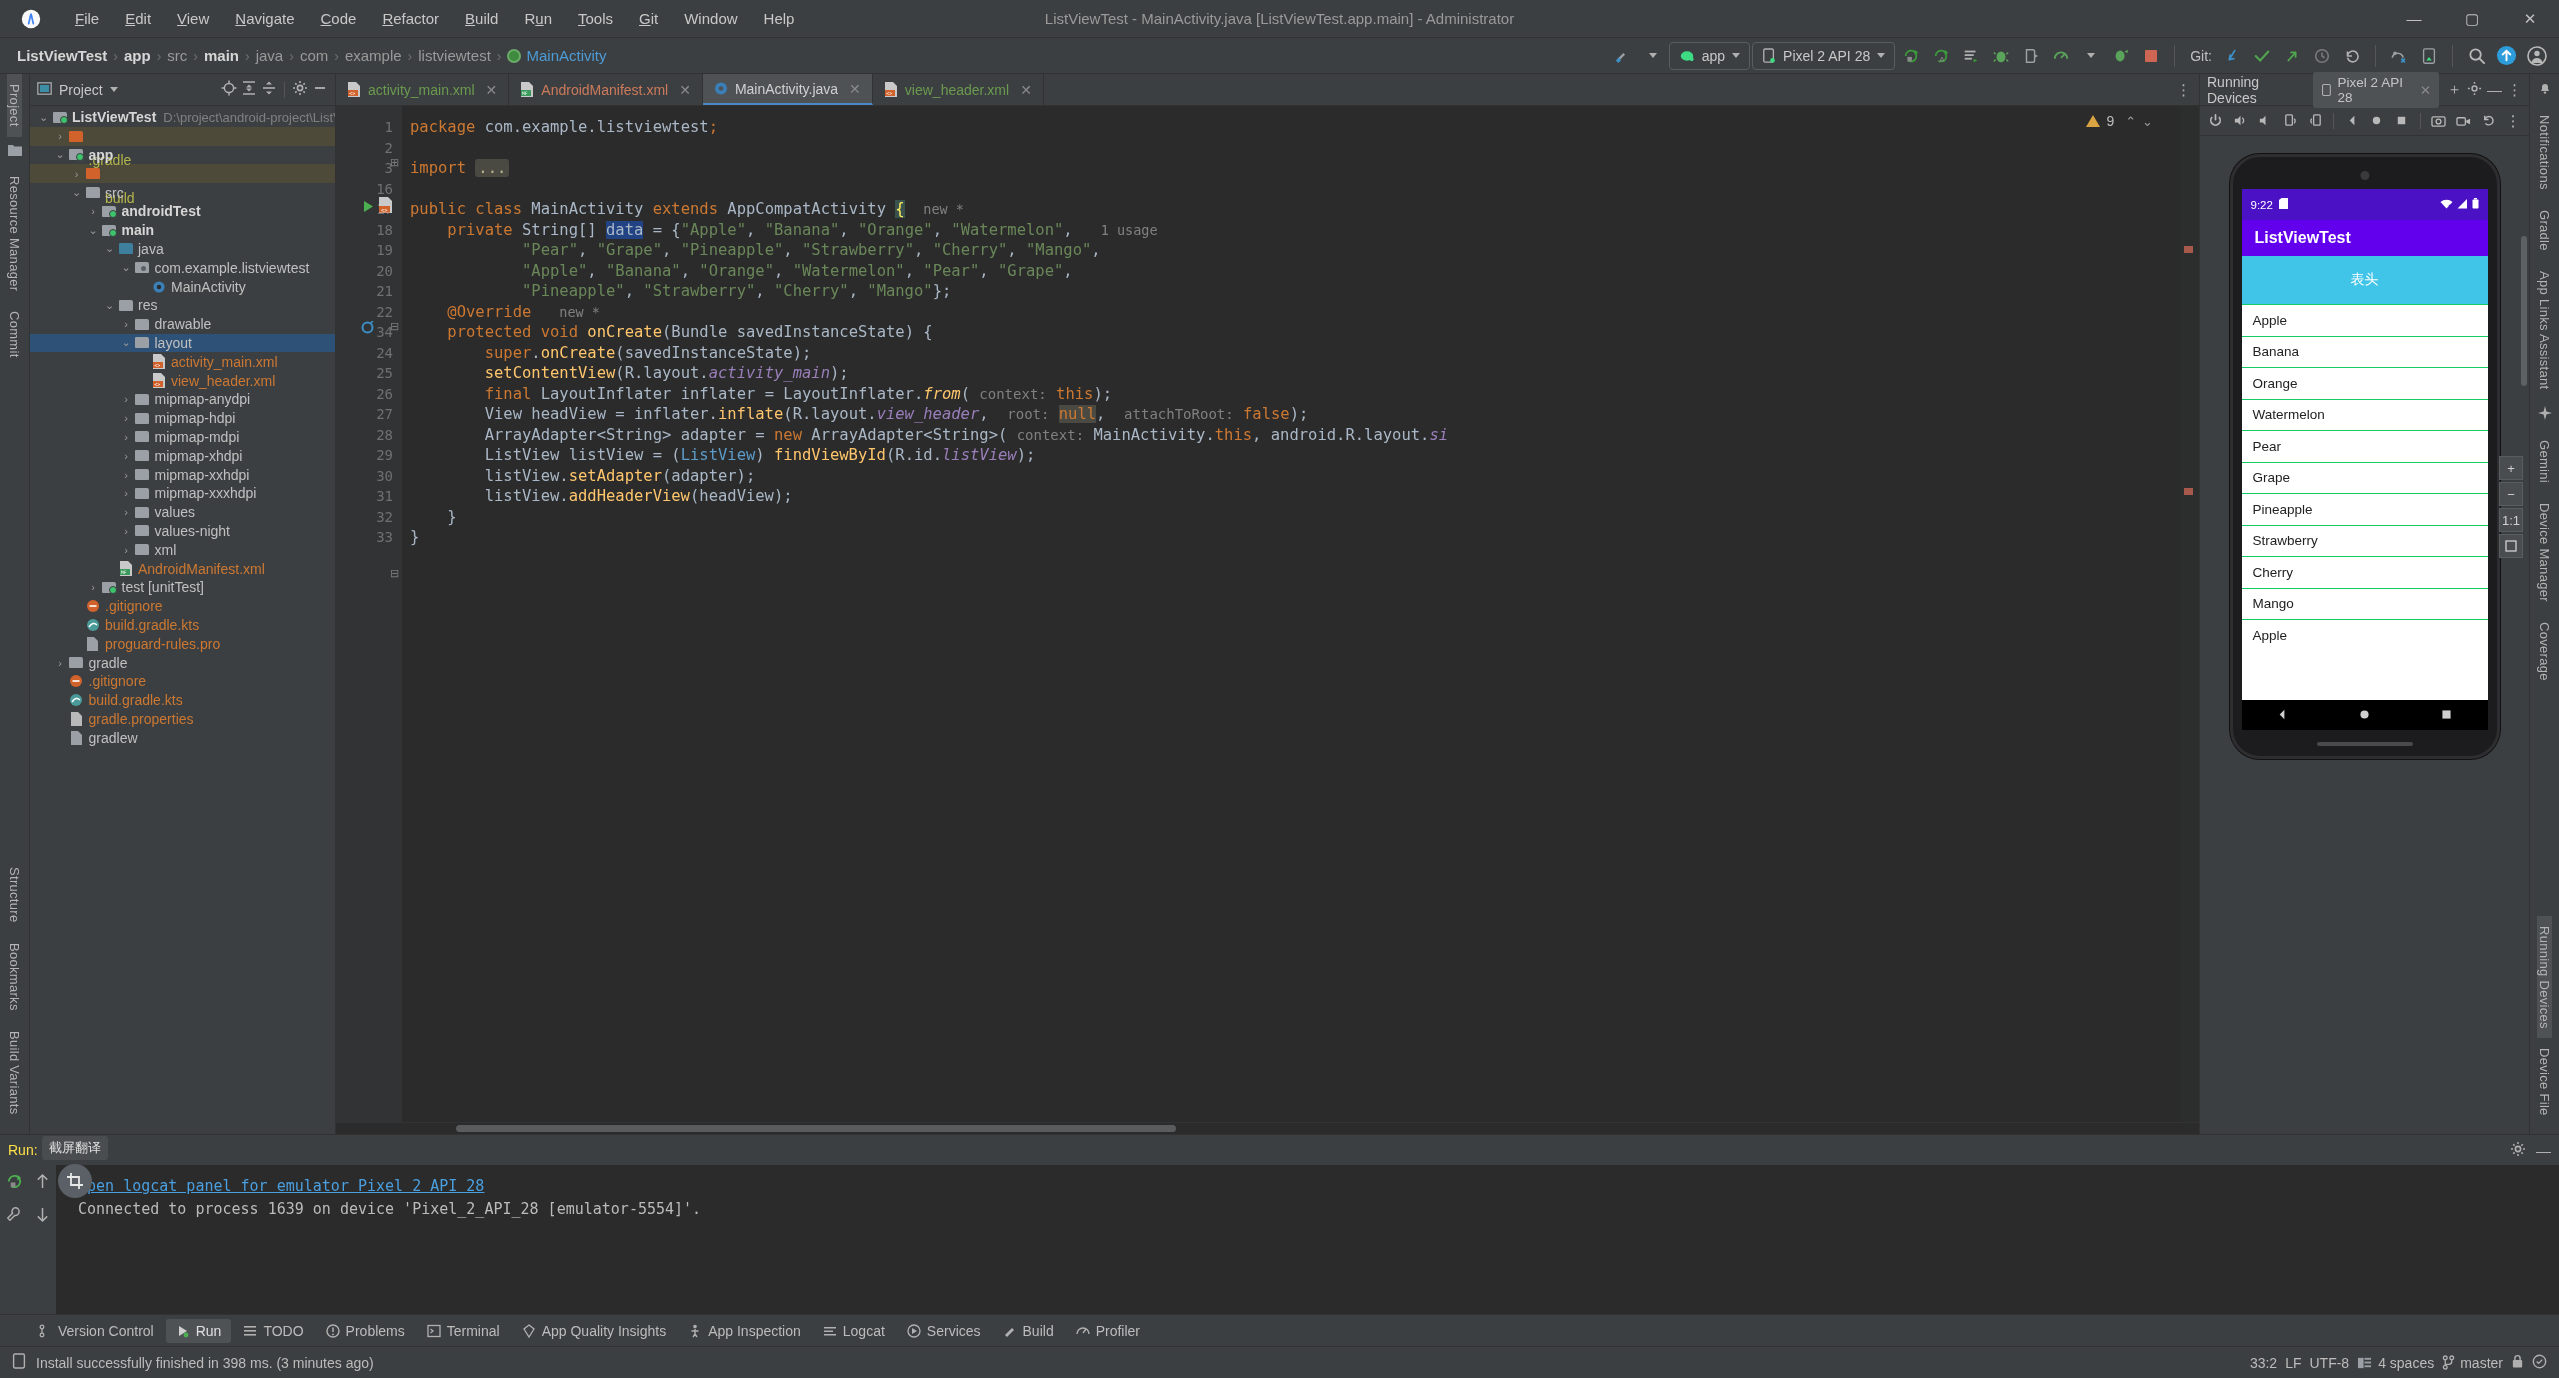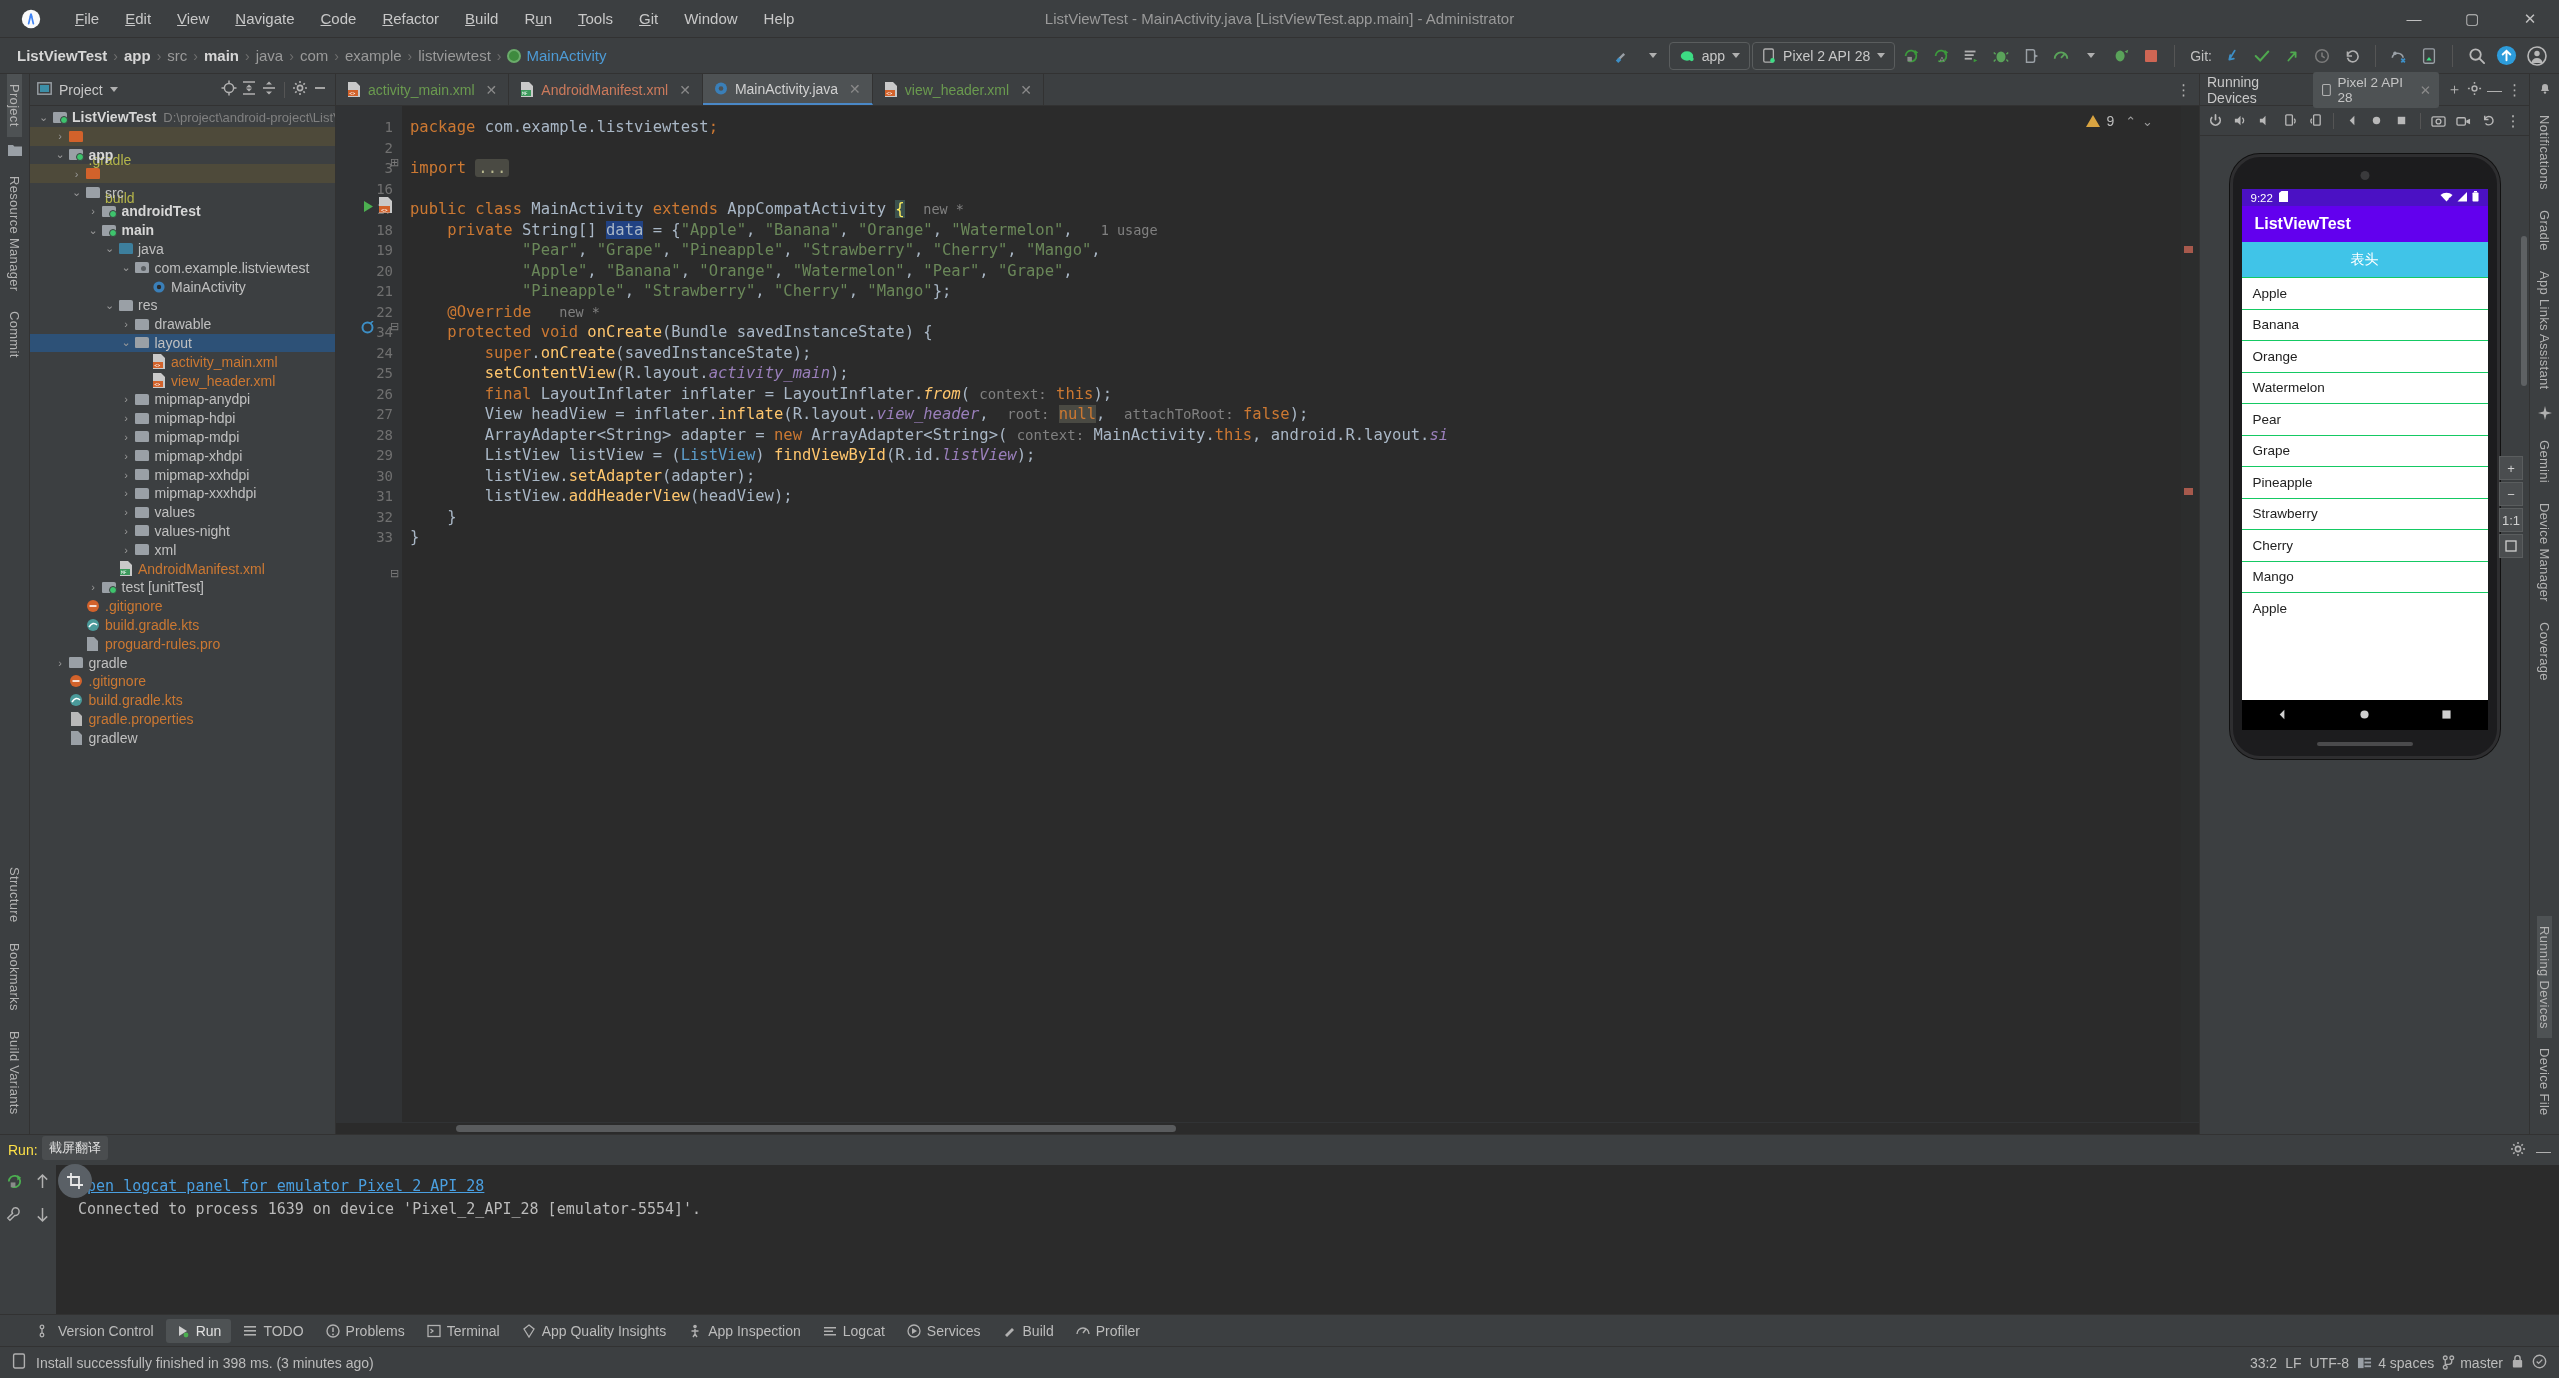--- a/index.html
+++ b/index.html
@@ -129,24 +129,24 @@
   .dev-head { height:32px; display:flex; align-items:center; gap:8px; padding:0 7px; border-bottom:1px solid #323232; }
   .dev-head .dh-title { color:#c8c8c8; font-size:14px; }
   .dev-tab { display:flex; align-items:center; gap:6px; font-size:13.5px; color:#c4c4c4; background:#4e5254; padding:3px 8px; border-radius:3px; }
   .dev-head .dh-icons { margin-left:auto; display:flex; gap:5px; align-items:center; color:#b0b0b0; }
   .dev-toolbar { height:30px; display:flex; align-items:center; gap:3px; padding:0 5px; border-bottom:1px solid #323232; }
   .dbtn { width:24px; height:24px; display:flex;align-items:center;justify-content:center; color:#b8b8b8; border-radius:3px;}
   .dev-stage { flex:1; position:relative; background:#3c3f41; overflow:hidden; display:flex; justify-content:center; padding-top:18px;}
   .phone { width:270px; height:605px; background:#1c1c1e; border-radius:30px; border:3px solid #2e2e30; position:relative; box-shadow:0 0 0 1px #111; }
   .phone-cam { position:absolute; top:14px; left:50%; transform:translateX(-50%); width:9px;height:9px;border-radius:50%; background:#3a3a3c; }
   .screen { position:absolute; top:32px; left:9px; right:9px; bottom:56px; background:#fff; overflow:hidden; }
-  .sbar { height:17px; background:#4b11c4; display:flex; align-items:center; padding:0 9px; color:#fff; font-size:11.5px; }
+  .sbar { height:31px; background:#4b11c4; display:flex; align-items:center; padding:0 9px; color:#fff; font-size:11.5px; }
   .sbar .right { margin-left:auto; display:flex; align-items:center; gap:4px; }
   .appbar { height:36px; background:#6200ee; display:flex; align-items:center; padding:0 13px; color:#fff; font-size:16px; font-weight:bold; }
-  .lvhead { height:35px; background:#40c4e8; display:flex; align-items:center; justify-content:center; color:#fff; font-size:14px; }
+  .lvhead { height:48px; background:#40c4e8; display:flex; align-items:center; justify-content:center; color:#fff; font-size:14px; }
   .lvitem { height:31.5px; display:flex; align-items:center; padding-left:11px; color:#222; font-size:13.5px; background:#fff; border-top:1.6px solid #15c963; }
   .navbar-phone { position:absolute; left:9px; right:9px; bottom:26px; height:30px; background:#000; display:flex; align-items:center; justify-content:space-around; }
   .phone-home { position:absolute; bottom:10px; left:50%; transform:translateX(-50%); width:96px; height:4px; border-radius:3px; background:#4a4a4c; }
   .zoom-ctl { position:absolute; right:6px; top:320px; width:24px; display:flex; flex-direction:column; gap:2px; }
   .zc { width:24px;height:24px; background:#4a4d4f; color:#d0d0d0; display:flex;align-items:center;justify-content:center; font-size:13px; border:1px solid #5a5d5e;}
   .dev-scroll { position:absolute; right:0; top:0; bottom:0; width:9px; }
   .dev-scroll .thumb { position:absolute; right:2px; width:6px; background:#5e6163; border-radius:3px; }
 
   
   .runpanel { height:180px; flex:0 0 180px; background:#3c3f41; display:flex; flex-direction:column; border-top:1px solid #323232;}

